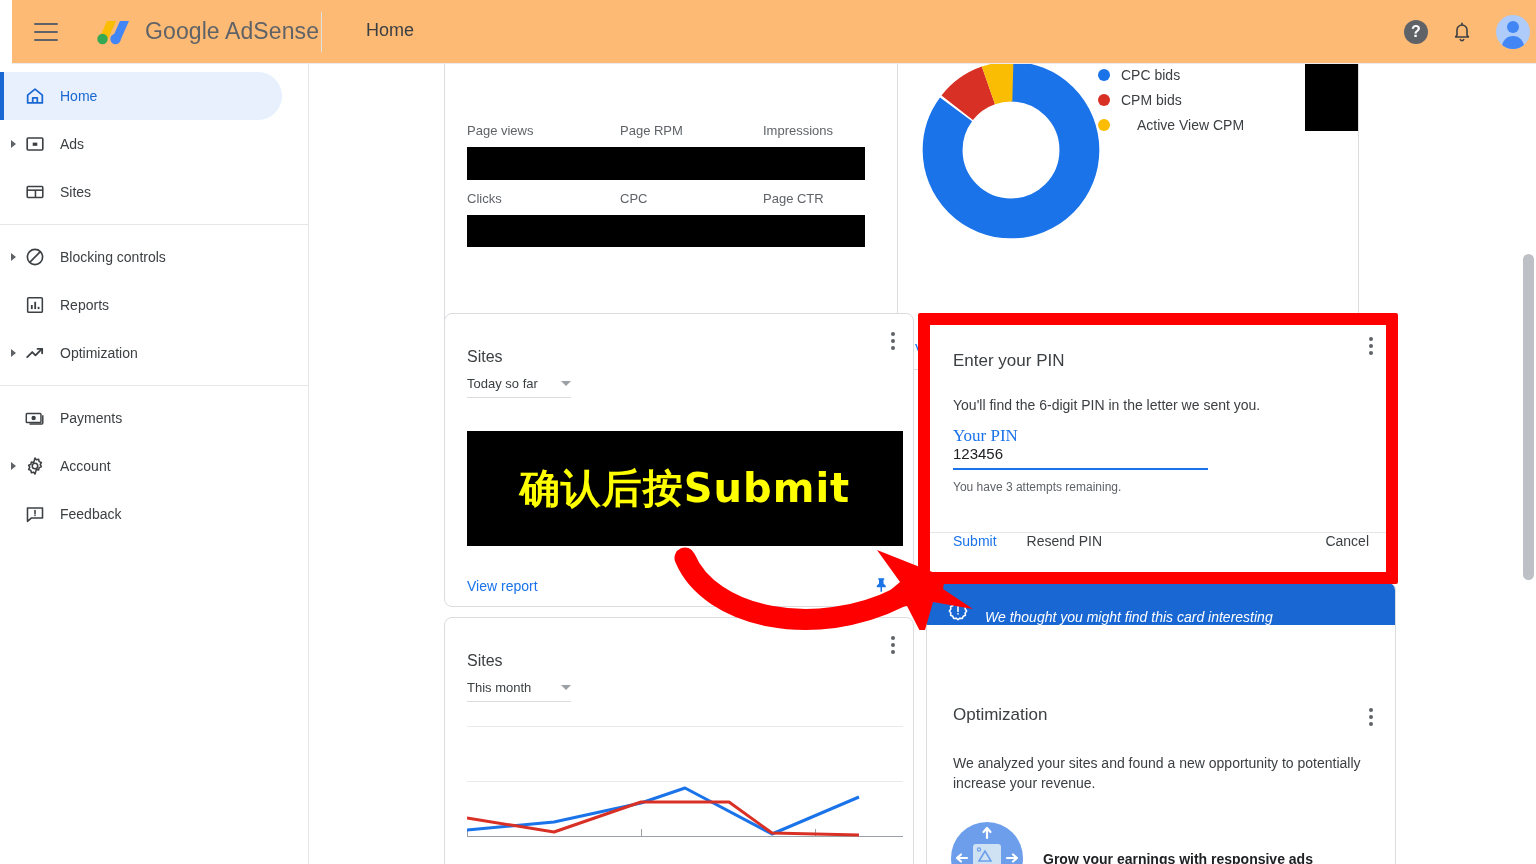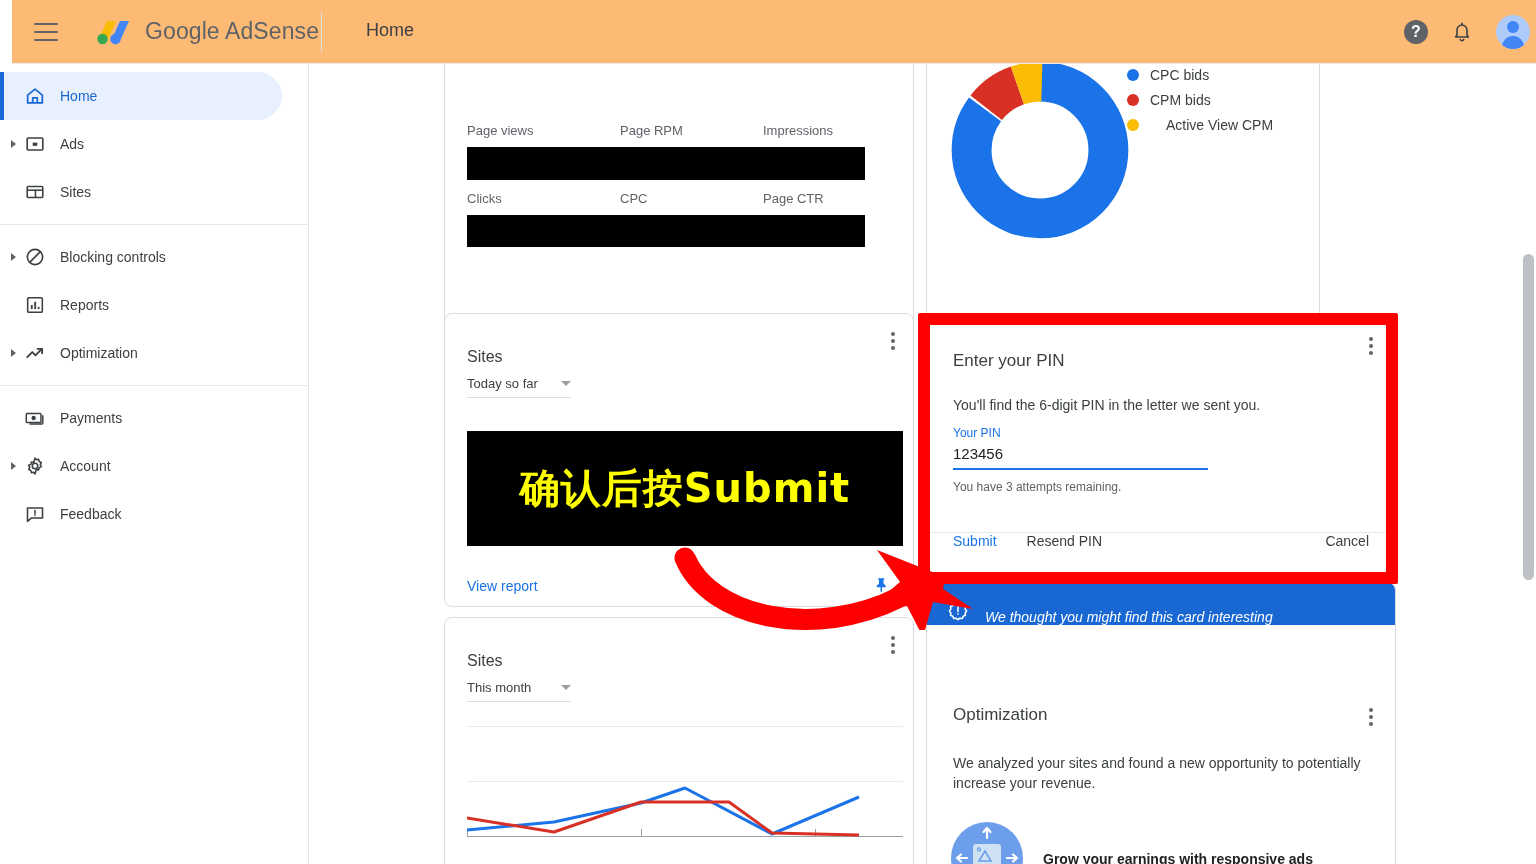--- a/index.html
+++ b/index.html
@@ -81,21 +81,21 @@
   .redact { background: #000; }
   .metric-label { font-size: 13px; color: #5f6368; }
 
   .dd { display:inline-flex; align-items:center; gap:8px; font-size:13px; color:#3c4043;
         border-bottom:1px solid #dadce0; padding-bottom:6px; cursor:pointer; width:104px;}
   .dd .arrow { width:0;height:0;border-left:5px solid transparent;border-right:5px solid transparent;border-top:5px solid #9aa0a6; margin-left:auto;}
 
   
   .pincard { background: #fff; }
   .pin-desc { font-size: 14px; color: #3c4043; }
-  .pin-fieldlabel { font-size: 12px; color: #1a73e8; }
+  .pin-fieldlabel { font-size: 17px; color: #1a73e8; font-family: Liberation Serif, serif; }
   .pin-input {
     border: none; outline: none; font-size: 15px; color: #202124;
     font-family: "Liberation Sans", sans-serif; width: 255px;
     border-bottom: 2px solid #1a73e8; padding: 2px 0 6px 0; background: transparent;
   }
   .pin-help { font-size: 12px; color: #5f6368; }
   .pin-actions { border-top: 1px solid #e6e6e6; display:flex; align-items:flex-start; height:52px; padding: 0 26px; font-size:14px;}
   .btn-link { cursor: pointer; }
   .btn-submit { color: #1a73e8; }
   .btn-resend { color: #3c4043; margin-left: 30px; }
@@ -287,21 +287,21 @@
       <div class="redact" style="position:absolute; left:22px; top:210px; width:398px; height:32px;"></div>
 
       <div class="view-report" style="position:absolute; left:22px; top:328px;">View report</div>
       <div class="pin-icon" style="position:absolute; right:22px; top:326px;">
         <svg width="18" height="18" viewBox="0 0 24 24" fill="#1a73e8">
           <path d="M9 3h6v2h-1v5l3 3v2h-5v6h-2v-6H5v-2l3-3V5H7V3z"></path>
         </svg>
       </div>
     </div>
 
-    <div class="card" style="left:617px; top:-60px; width:394px; height:366px;padding-left:29px;">
+    <div class="card" style="left:588px; top:-60px; width:462px; height:366px;padding-left:29px;">
       <div style="position:absolute; left:18px; top:50px;">
         <svg width="190" height="190" viewBox="0 0 100 100">
 
           <circle cx="50" cy="50" r="36" fill="none" stroke="#1a73e8" stroke-width="21" stroke-dasharray="192.3 34.0" transform="rotate(-90 50 50)"></circle>
 
           <circle cx="50" cy="50" r="36" fill="none" stroke="#d93025" stroke-width="21" stroke-dasharray="20.4 205.9" stroke-dashoffset="-193.3" transform="rotate(-90 50 50)"></circle>
 
           <circle cx="50" cy="50" r="36" fill="none" stroke="#fbbc04" stroke-width="21" stroke-dasharray="13.6 212.7" stroke-dashoffset="-213.7" transform="rotate(-90 50 50)"></circle>
         </svg>
       </div>

